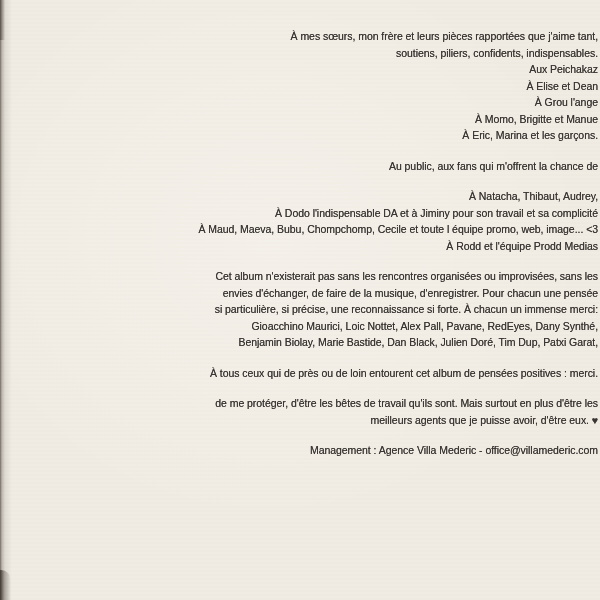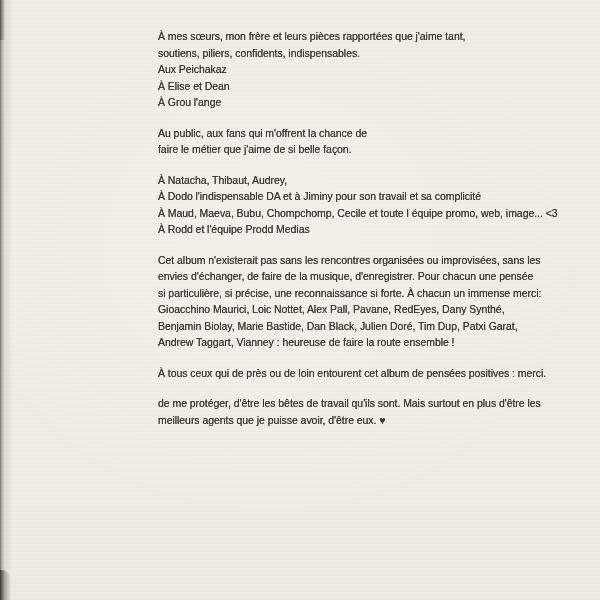--- a/index.html
+++ b/index.html
@@ -79,46 +79,49 @@
   }
 </style>
 </head>
 <body style="background: rgb(241, 236, 227);">
 
 <div class="paper-texture"></div>
 <div class="spine"></div>
 <div class="spine-top"></div>
 <div class="spine-bottom"></div>
 
-<main class="text-block" id="paragraphs" style="color: rgb(58, 54, 51);">
+<main class="text-block" id="paragraphs" style="color: rgb(58, 54, 51); text-align: right;">
     <p class="para">
       <span class="line">À mes sœurs, mon frère et leurs pièces rapportées que j'aime tant,</span>
       <span class="line">soutiens, piliers, confidents, indispensables.</span>
       <span class="line">Aux Peichakaz</span>
       <span class="line">À Elise et Dean</span>
       <span class="line">À Grou l'ange</span>
+      <span class="line">À Momo, Brigitte et Manue</span>
+      <span class="line">À Eric, Marina et les garçons.</span>
     </p>
     <p class="para">
       <span class="line">Au public, aux fans qui m'offrent la chance de</span>
-      <span class="line">faire le métier que j'aime de si belle façon.</span>
     </p>
     <p class="para">
       <span class="line">À Natacha, Thibaut, Audrey,</span>
       <span class="line">À Dodo l'indispensable DA et à Jiminy pour son travail et sa complicité</span>
       <span class="line">À Maud, Maeva, Bubu, Chompchomp, Cecile et toute l équipe promo, web, image... &lt;3</span>
       <span class="line">À Rodd et l'équipe Prodd Medias</span>
     </p>
     <p class="para">
       <span class="line">Cet album n'existerait pas sans les rencontres organisées ou improvisées, sans les</span>
       <span class="line">envies d'échanger, de faire de la musique, d'enregistrer. Pour chacun une pensée</span>
       <span class="line">si particulière, si précise, une reconnaissance si forte. À chacun un immense merci:</span>
       <span class="line">Gioacchino Maurici, Loic Nottet, Alex Pall, Pavane, RedEyes, Dany Synthé,</span>
       <span class="line">Benjamin Biolay, Marie Bastide, Dan Black, Julien Doré, Tim Dup, Patxi Garat,</span>
-      <span class="line">Andrew Taggart, Vianney : heureuse de faire la route ensemble !</span>
     </p>
     <p class="para">
       <span class="line">À tous ceux qui de près ou de loin entourent cet album de pensées positives : merci.</span>
     </p>
     <p class="para">
       <span class="line">de me protéger, d'être les bêtes de travail qu'ils sont. Mais surtout en plus d'être les</span>
       <span class="line">meilleurs agents que je puisse avoir, d'être eux. ♥</span>
     </p>
+    <p class="para">
+      <span class="line">Management : Agence Villa Mederic - office@villamederic.com</span>
+    </p>
   </main>
 
 </body></html>

